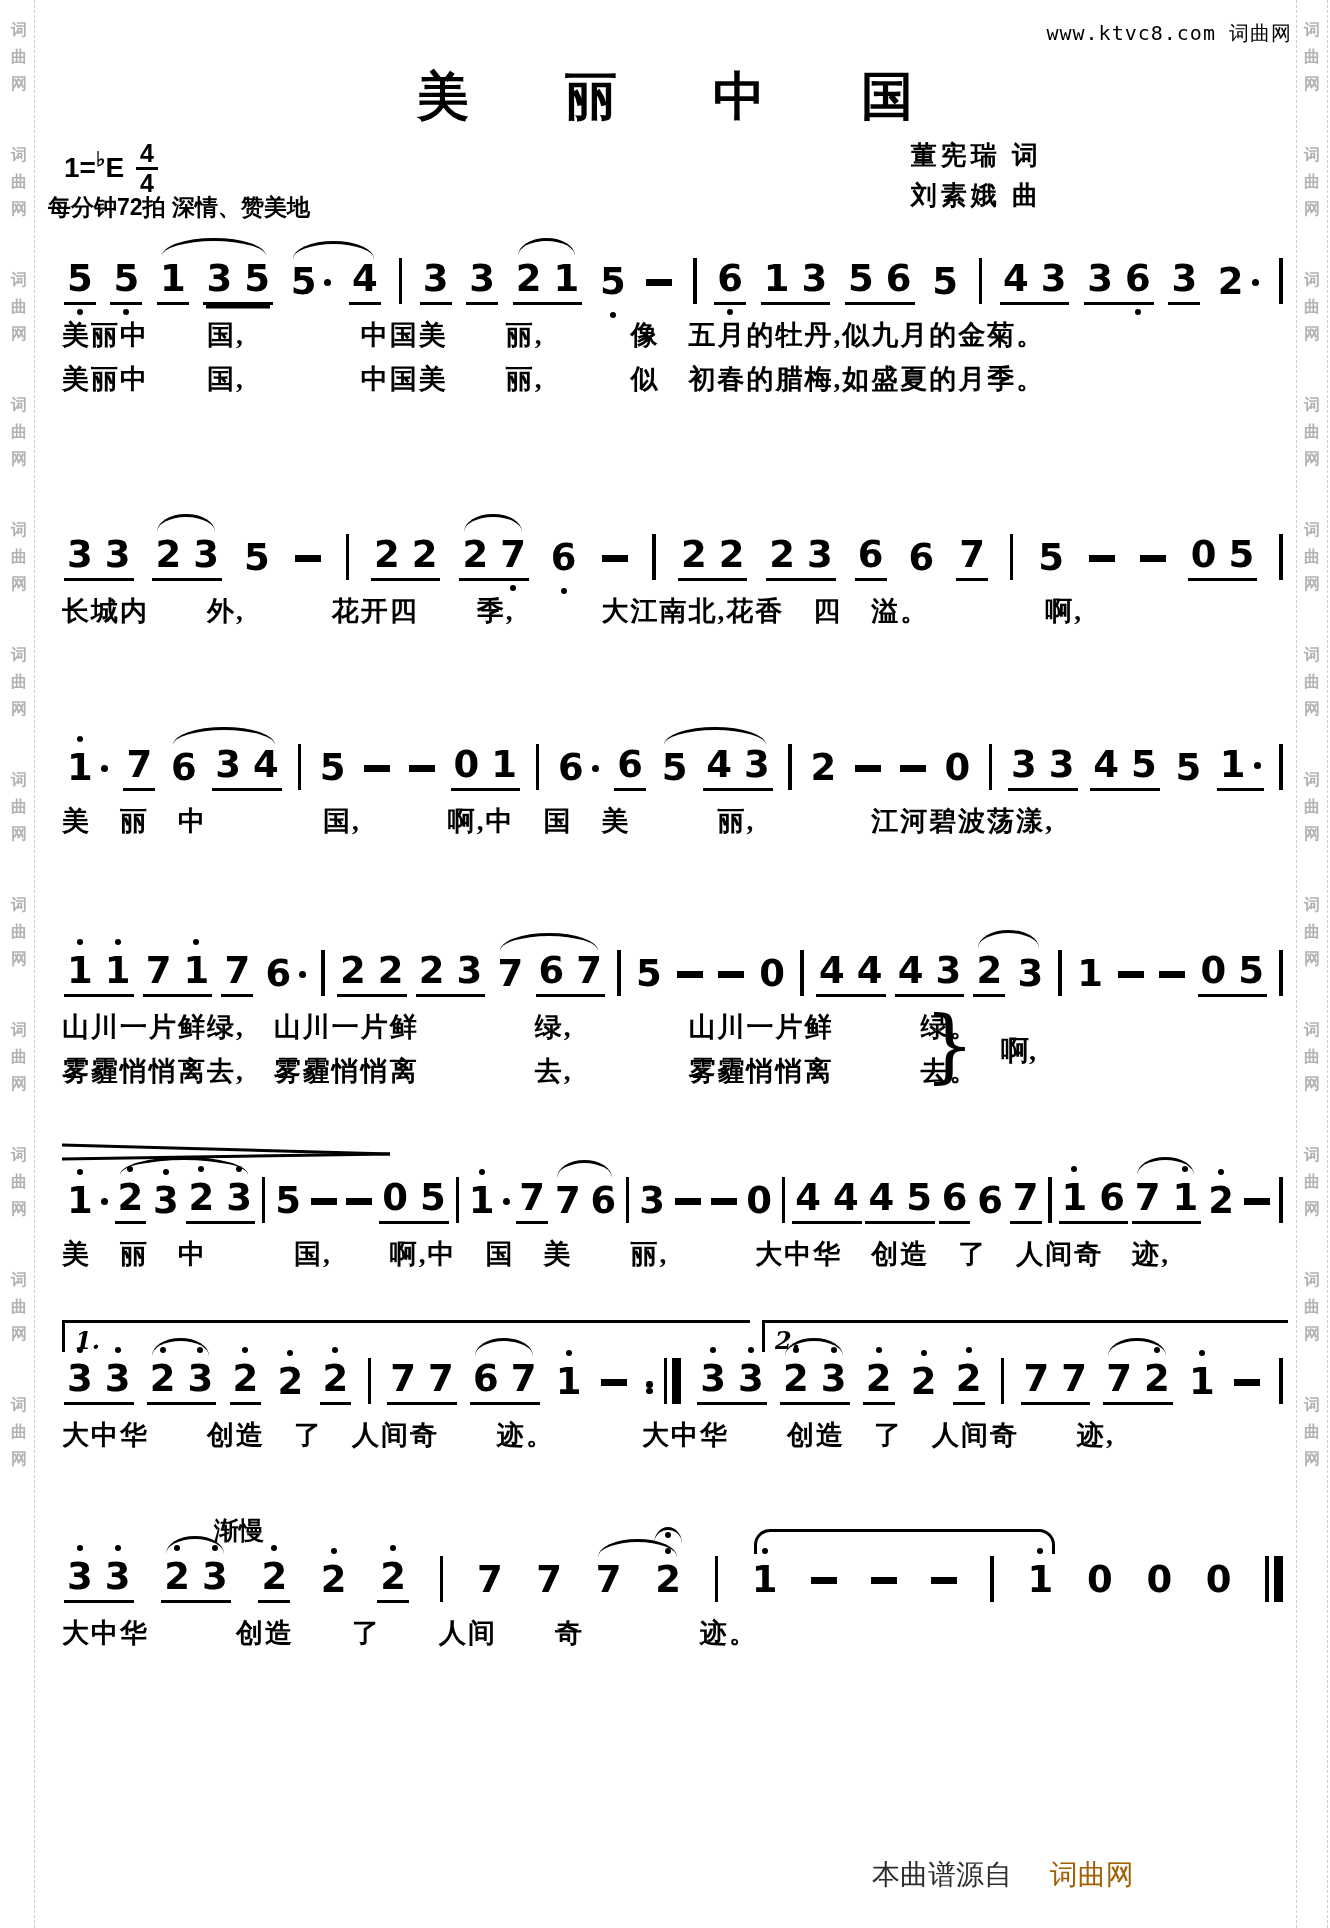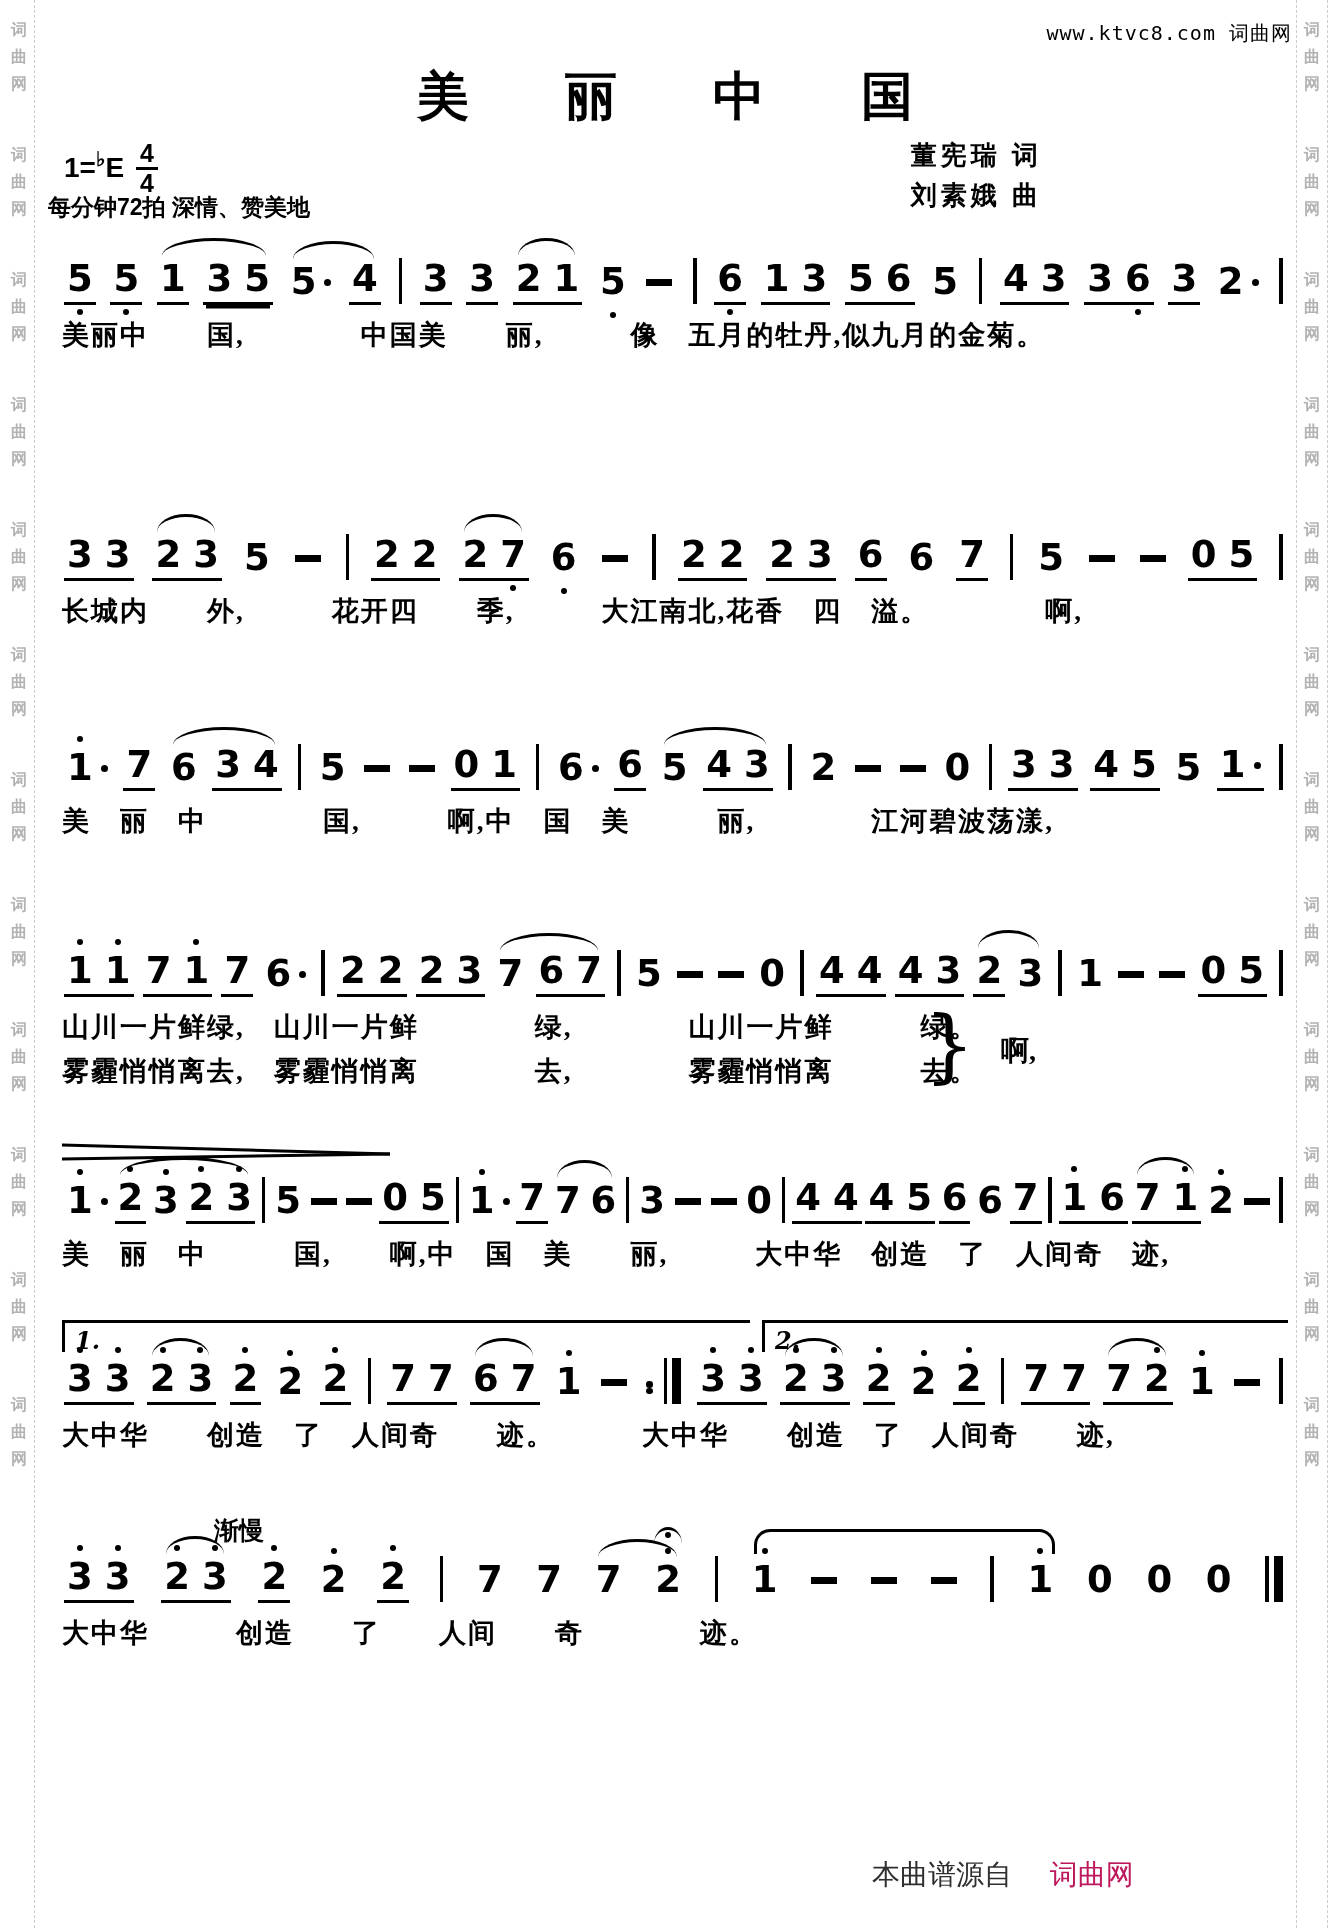--- a/index.html
+++ b/index.html
@@ -304,20 +304,21 @@
             </span>
           </div>
           <div class="grp">
             <span class="tok bar"></span>
           </div>
           <div class="slur" style="left: 99.9375px; width: 103.969px; top: 14px;"></div>
           <div class="slur" style="left: 230.625px; width: 81.2188px; top: 17px;"></div>
           <div class="slur" style="left: 455.719px; width: 57.5px; top: 14px;"></div>
         </div>
         <div class="lyrics">美丽中　　国,　　　　中国美　　丽,　　　像　五月的牡丹,似九月的金菊。</div>
+        <div class="lyrics">美丽中　　国,　　　　中国美　　丽,　　　似　初春的腊梅,如盛夏的月季。</div>
       </div>
       <div class="system" style="top: 500px;">
         <div class="notesrow">
           <div class="grp u1">
             <span class="tok">
               <span class="d">3</span>
             </span>
             <span class="tok">
               <span class="d">3</span>
             </span>
@@ -1118,15 +1119,15 @@
           <div class="slur" style="left: 104.188px; width: 57.5px; top: 20px;"></div>
           <div class="slur" style="left: 535.75px; width: 79.1875px; top: 23px;"></div>
           <div class="slur sq" style="left: 691.812px; width: 295.438px; top: 13px;"></div>
         </div>
         <div class="lyrics">大中华　　　创造　　了　　人间　　奇　　　　迹。</div>
       </div>
     </div>
 
   <div class="footer">
     <span class="pre">本曲谱源自</span>
-    <a class="brand" style="color: #be185d;">词曲网</a>
+    <a class="brand" style="color: #a16207;">词曲网</a>
   </div>
 </div>
 
 </body></html>

